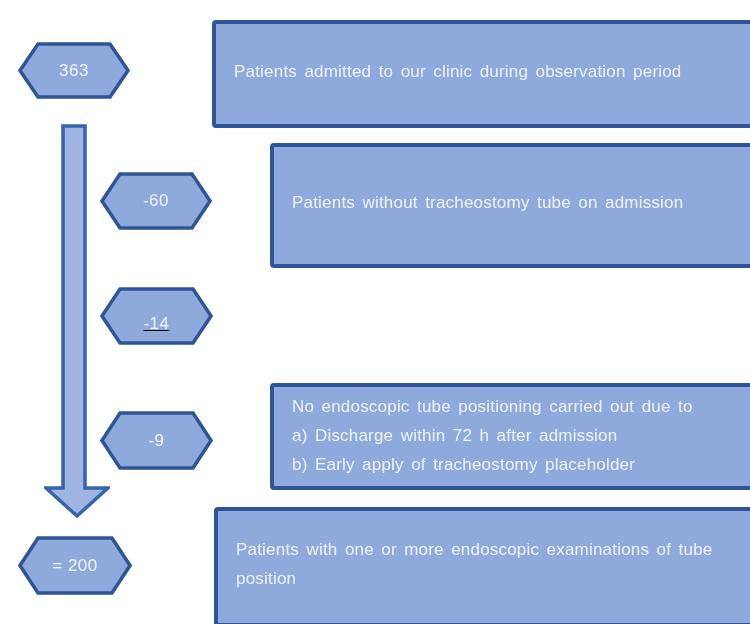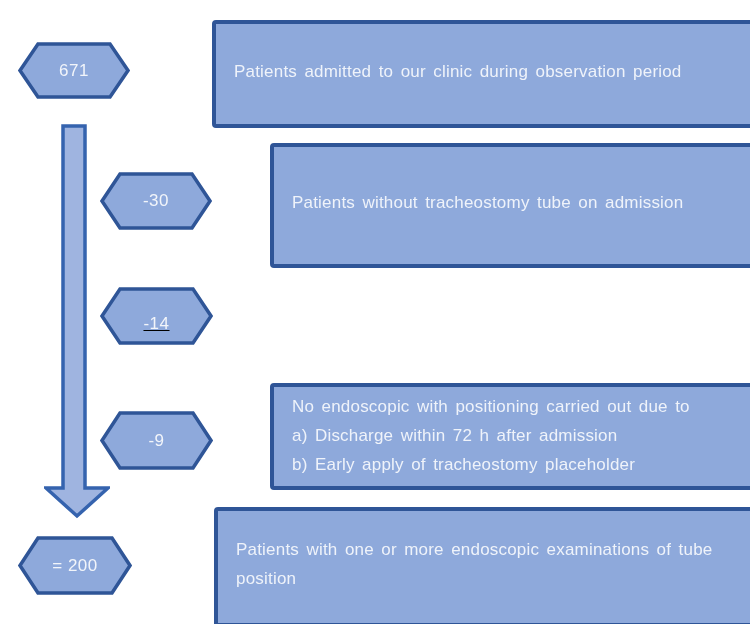--- a/index.html
+++ b/index.html
@@ -60,28 +60,28 @@
 <div id="stage">
 
   <svg id="down-arrow" viewBox="0 0 66 396" xmlns="http://www.w3.org/2000/svg">
     <polygon points="19,2 41,2 41,364 64,364 33,392 2,364 19,364" fill="#9FB4E0" stroke="#3563AE" stroke-width="3.5" stroke-linejoin="miter"></polygon>
   </svg>
 
   <div class="hex" id="hex-1">
     <svg width="112" height="57" viewBox="0 0 112 57">
       <polygon points="2,28.5 20,2 92,2 110,28.5 92,55 20,55" fill="#8EA9DB" stroke="#2F5597" stroke-width="3.5" stroke-linejoin="miter"></polygon>
     </svg>
-    <span class="hex-label">671</span>
+    <span class="hex-label">363</span>
   </div>
 
   <div class="hex" id="hex-2">
     <svg width="112" height="58" viewBox="0 0 112 58">
       <polygon points="2,29 20,2 92,2 110,29 92,56 20,56" fill="#8EA9DB" stroke="#2F5597" stroke-width="3.5" stroke-linejoin="miter"></polygon>
     </svg>
-    <span class="hex-label">-30</span>
+    <span class="hex-label">-60</span>
   </div>
 
   <div class="hex" id="hex-3">
     <svg width="113" height="58" viewBox="0 0 113 58">
       <polygon points="2,29 20,2 93,2 111,29 93,56 20,56" fill="#8EA9DB" stroke="#2F5597" stroke-width="3.5" stroke-linejoin="miter"></polygon>
     </svg>
     <span class="hex-label">-14</span>
   </div>
 
   <div class="hex" id="hex-4">
@@ -102,21 +102,21 @@
     <span>Patients admitted to our clinic during observation period</span>
   </div>
 
   <div class="flow-box" id="box-2">
     <span>Patients without tracheostomy tube on admission</span>
   </div>
 
 
   <div class="flow-box" id="box-4">
     <span class="multiline">
-      <span>No endoscopic with positioning carried out due to</span>
+      <span>No endoscopic tube positioning carried out due to</span>
       <span>a) Discharge within 72 h after admission</span>
       <span>b) Early apply of tracheostomy placeholder</span>
     </span>
   </div>
 
   <div class="flow-box" id="box-5">
     <span>Patients with one or more endoscopic examinations of tube position</span>
   </div>
 
 </div>

